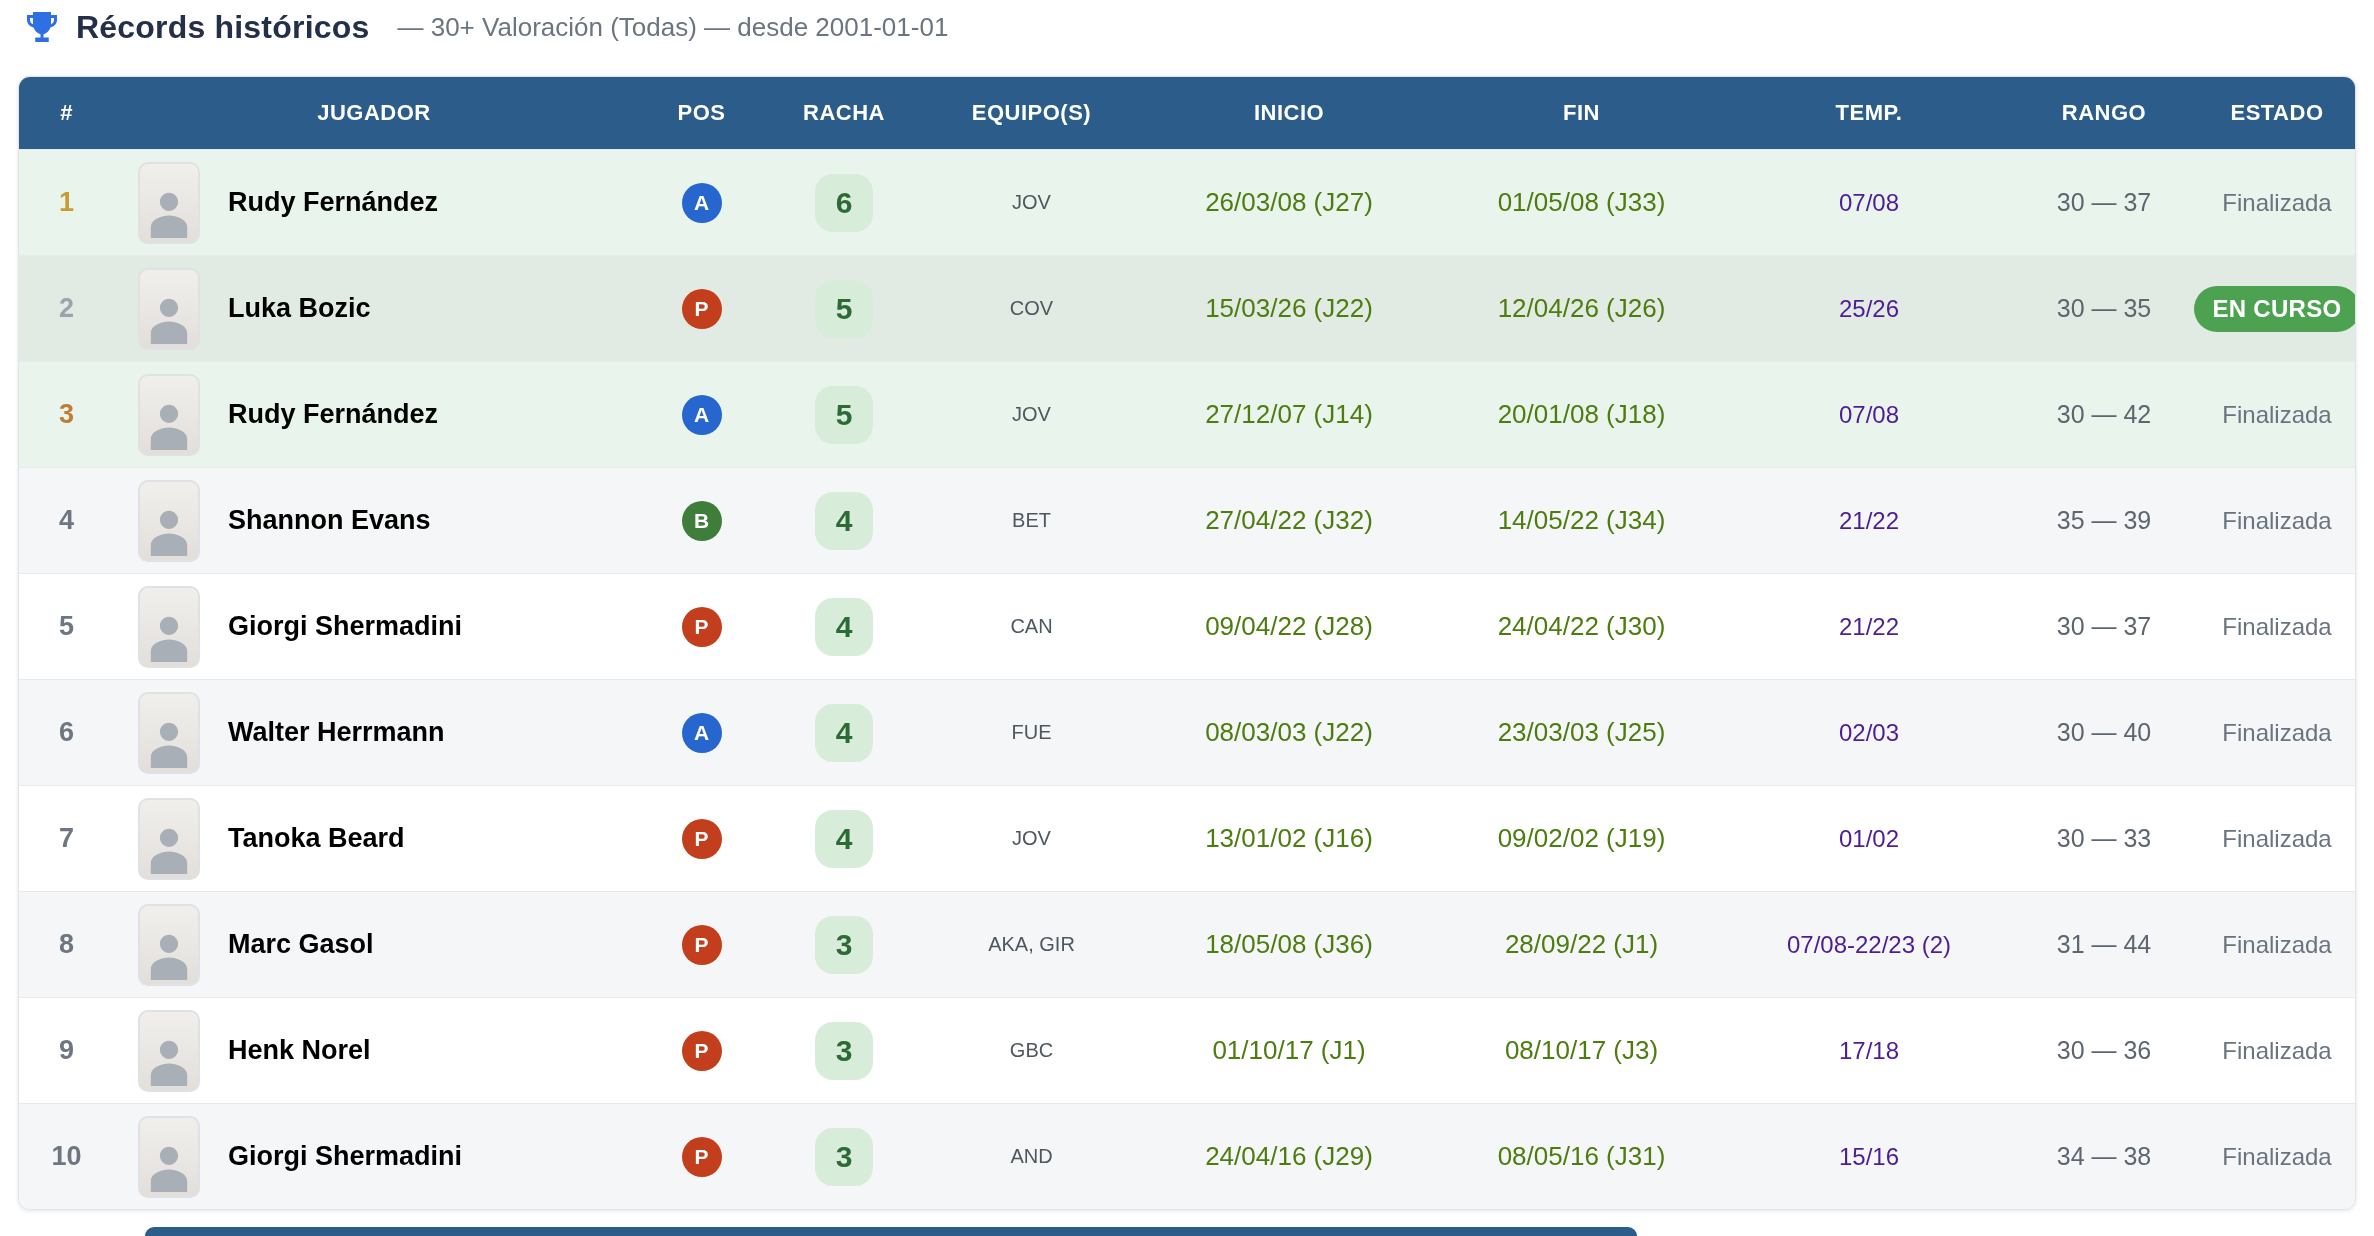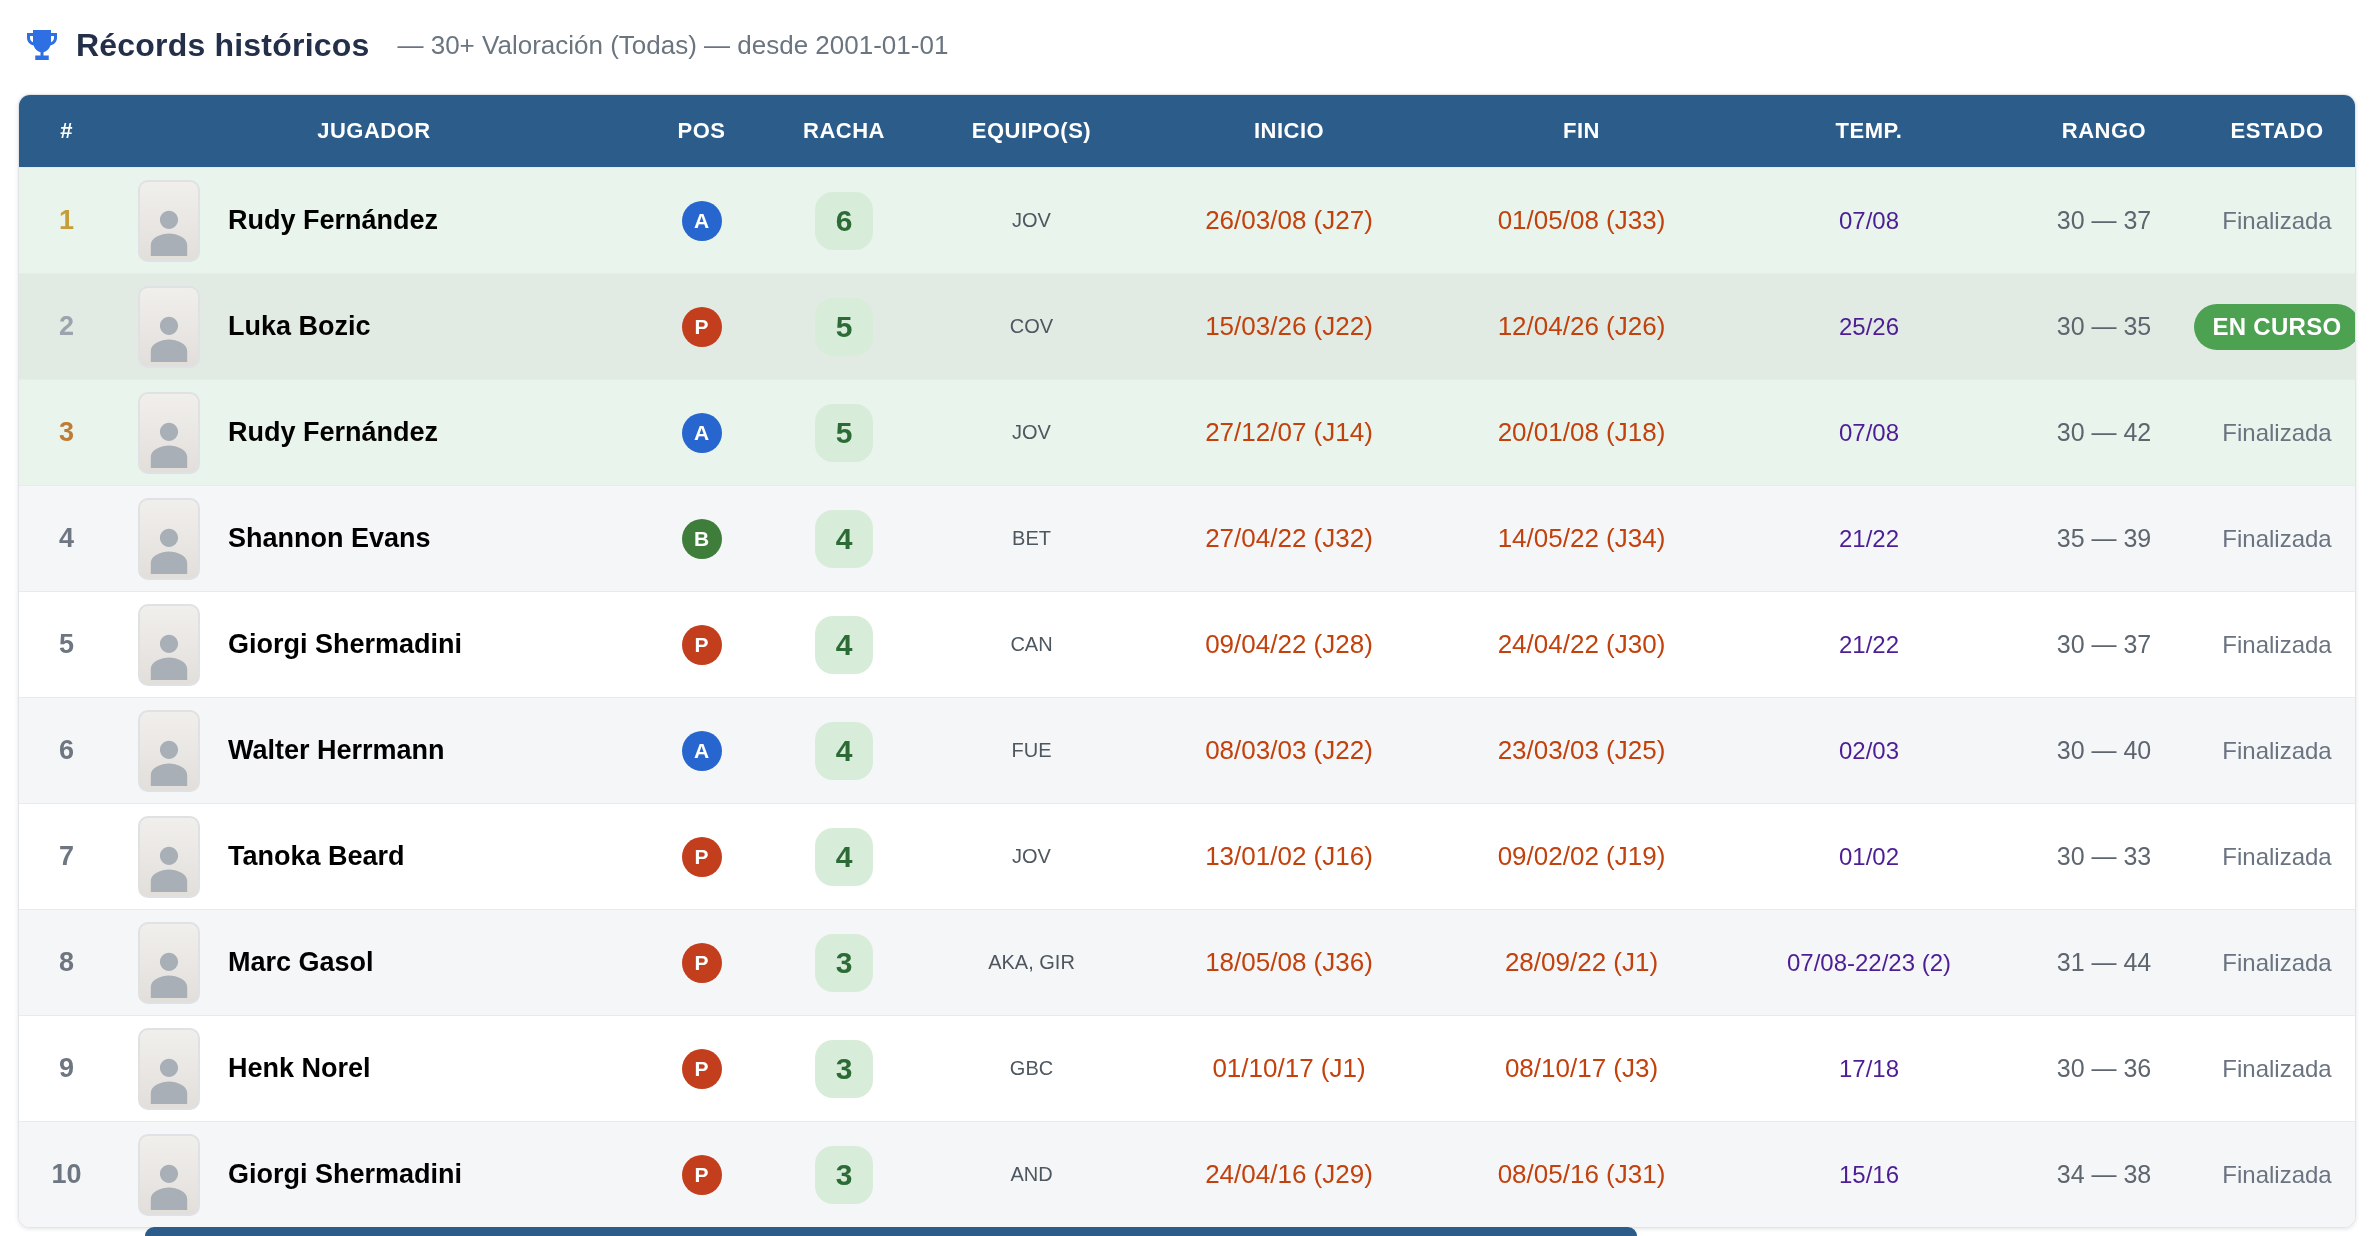--- a/index.html
+++ b/index.html
@@ -6,21 +6,21 @@
   body{
     width:2374px;height:1236px;
     background:#ffffff;
     font-family:"Liberation Sans", sans-serif;
     position:relative;
     overflow:hidden;
   }
   
   .page-header{
     display:flex;align-items:center;
-    padding:22px 0 0 24px;
+    padding:4px 0 0 24px;
     height:46px;
   }
   .trophy{width:36px;height:36px;flex:0 0 auto;}
   .page-title{
     margin-left:16px;
     font-size:32px;font-weight:700;color:#24304a;letter-spacing:.2px;
   }
   .page-subtitle{
     margin-left:28px;
     font-size:26px;color:#6b7580;font-weight:400;
@@ -79,21 +79,21 @@
     display:flex;align-items:center;justify-content:center;
   }
   .streak-wrap{display:flex;justify-content:center;}
   .streak-badge{
     min-width:58px;height:58px;border-radius:18px;
     background:#d8ecda;color:#2c6b35;
     font-size:30px;font-weight:700;
     display:flex;align-items:center;justify-content:center;
   }
   .teams{font-size:20px;color:#4e575f;text-align:center;}
-  .date{font-size:26px;color:#c2410c;text-align:center;}
+  .date{font-size:26px;color:#4d7c0f;text-align:center;}
   .season{font-size:24px;color:#4c1d95;text-align:center;}
   .range{font-size:25px;color:#5d656f;text-align:center;}
   .status-col{display:flex;justify-content:center;align-items:center;font-size:24px;}
   .status-text{color:#6a7380;}
   .status-pill{
     background:#4da251;color:#fff;
     font-size:24px;font-weight:700;letter-spacing:.3px;
     padding:9px 18px;border-radius:999px;
     white-space:nowrap;
   }

